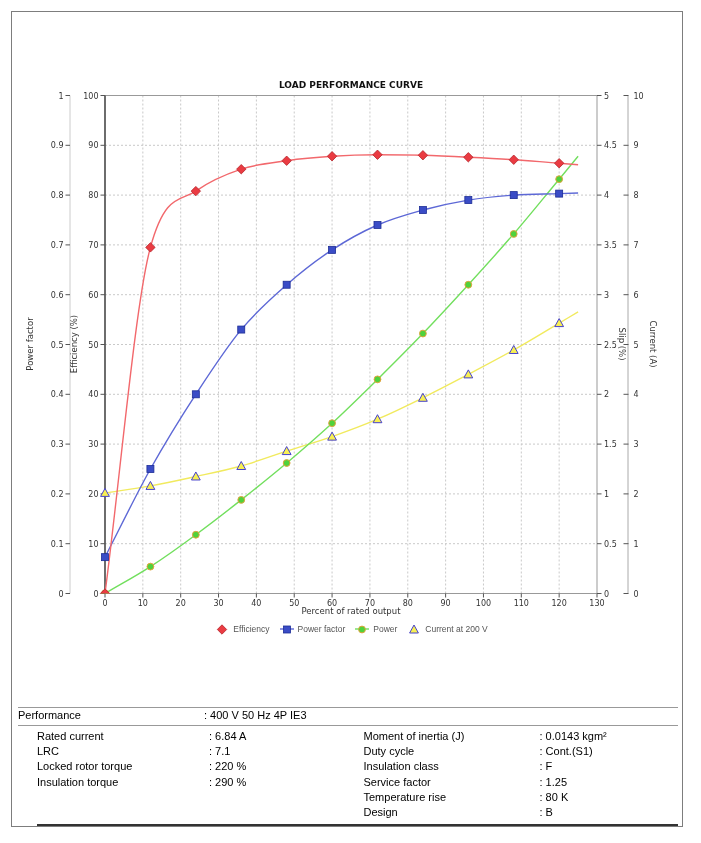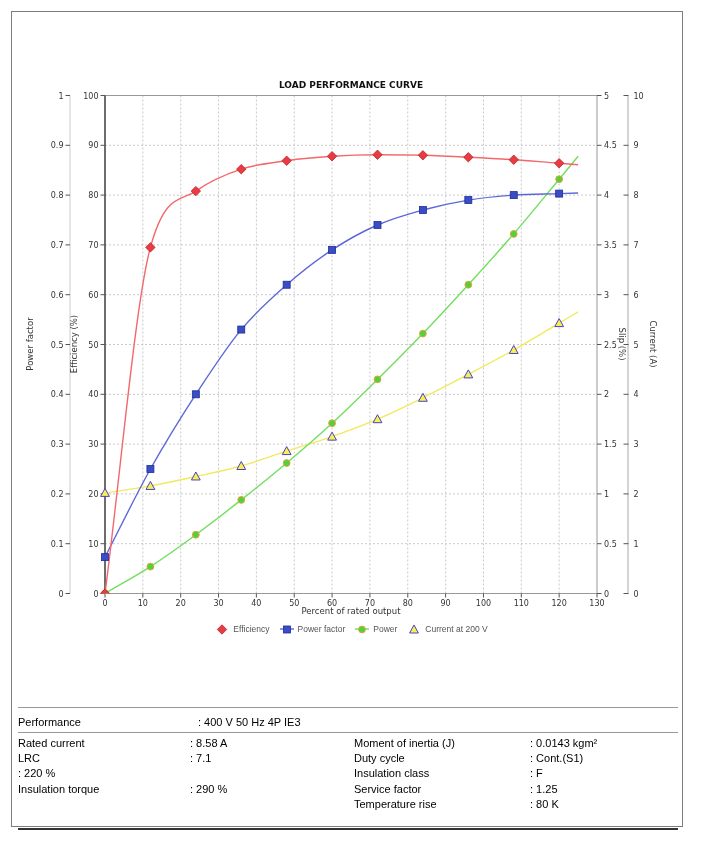--- a/index.html
+++ b/index.html
@@ -6,22 +6,22 @@
   body{width:701px;height:843px;position:relative;font-family:"Liberation Sans",sans-serif;overflow:hidden;}
   .page-border{position:absolute;left:11px;top:11px;width:672px;height:816px;border:1px solid #7d7d7d;box-sizing:border-box;}
   #chart-svg{position:absolute;left:0;top:0;}
   svg text{font-family:"DejaVu Sans","Liberation Sans",sans-serif;fill:#333;}
   .tick-label{font-size:8px;}
   .axis-title{font-size:8.5px;}
   .chart-title{font-size:9px;font-weight:bold;fill:#111;}
   #legend{position:absolute;left:105px;top:623px;width:492px;display:flex;justify-content:center;align-items:center;gap:9px;font-size:8.5px;color:#555;}
   .legend-item{display:flex;align-items:center;gap:3px;white-space:nowrap;}
   #spec-table{position:absolute;left:18px;top:707px;width:660px;font-size:11px;color:#000;}
-  .perf-row{display:grid;grid-template-columns:166px 1fr;column-gap:14px;border-top:1px solid #999;border-bottom:1px solid #999;padding:7px 0 3px;line-height:14px;}
-  .data-section{display:grid;grid-template-columns:1fr 1fr;column-gap:12px;padding:3px 0 16px;border-bottom:2px solid #333;}
+  .perf-row{display:grid;grid-template-columns:166px 1fr;column-gap:20px;border-top:1px solid #999;border-bottom:1px solid #999;padding:0 0 3px;line-height:14px;}
+  .data-section{display:grid;grid-template-columns:1fr 1fr;column-gap:12px;padding:3px 0 4px;border-bottom:2px solid #333;margin-left:19px;}
   .spec-row{display:grid;grid-template-columns:166px 1fr;column-gap:6px;line-height:15.2px;}
   .data-col-right .spec-row{grid-template-columns:170px 1fr;}
 </style>
 </head>
 <body>
 
 <div class="page-border"></div>
 
 <svg id="chart-svg" width="701" height="700" viewBox="0 0 701 700">
   <defs>
@@ -289,27 +289,28 @@
 
 <div id="spec-table">
     <div class="perf-row">
       <span>Performance</span>
       <span>: 400 V 50 Hz 4P IE3</span>
     </div>
     <div class="data-section">
       <div class="data-col-left">
         <div class="spec-row">
           <span>Rated current</span>
-          <span>: 8.58 A</span>
+          <span>: 6.84 A</span>
         </div>
         <div class="spec-row">
           <span>LRC</span>
           <span>: 7.1</span>
         </div>
         <div class="spec-row">
+          <span>Locked rotor torque</span>
           <span>: 220 %</span>
         </div>
         <div class="spec-row">
           <span>Insulation torque</span>
           <span>: 290 %</span>
         </div>
       </div>
       <div class="data-col-right">
         <div class="spec-row">
           <span>Moment of inertia (J)</span>
@@ -323,16 +324,20 @@
           <span>Insulation class</span>
           <span>: F</span>
         </div>
         <div class="spec-row">
           <span>Service factor</span>
           <span>: 1.25</span>
         </div>
         <div class="spec-row">
           <span>Temperature rise</span>
           <span>: 80 K</span>
+        </div>
+        <div class="spec-row">
+          <span>Design</span>
+          <span>: B</span>
         </div>
       </div>
     </div>
   </div>
 
 </body></html>

